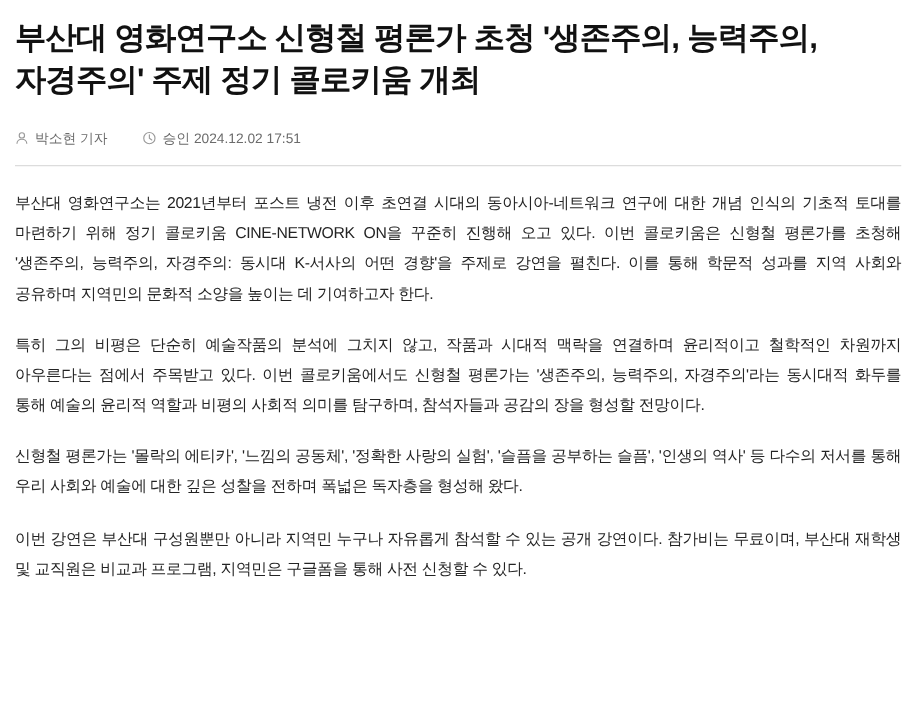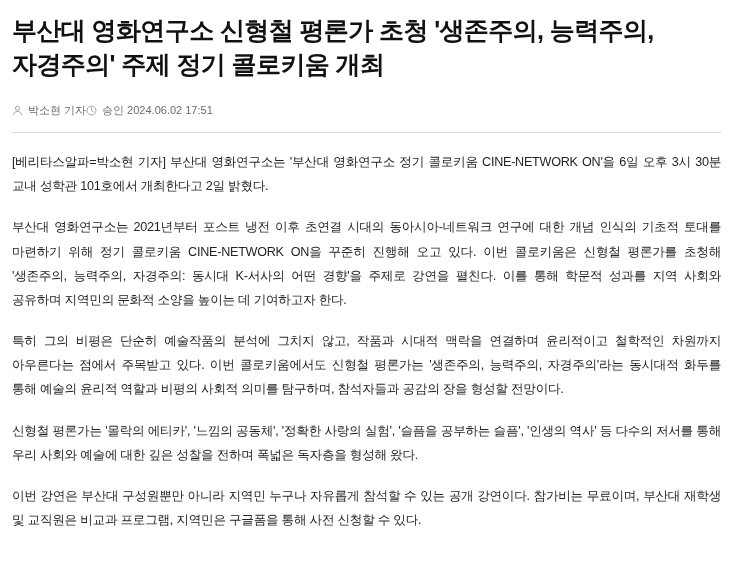--- a/index.html
+++ b/index.html
@@ -26,21 +26,21 @@
     line-height: 1.34;
     font-weight: bold;
     color: #111111;
     letter-spacing: -0.6px;
     margin: 0 0 0 0;
     word-break: keep-all;
   }
   .byline {
     display: flex;
     align-items: center;
-    gap: 0;
+    gap: 28px;
     margin-top: 22px;
     font-size: 11px;
     color: #6b6b6b;
   }
   .byline .chunk {
     display: flex;
     align-items: center;
     gap: 5px;
     white-space: nowrap;
   }
@@ -90,27 +90,26 @@
       </span>
       <span>박소현 기자</span>
     </span>
     <span class="chunk">
       <span class="mini-icon">
         <svg viewBox="0 0 12 12" width="11" height="11" aria-hidden="true">
           <circle cx="6" cy="6" r="4.9" fill="none" stroke="currentColor" stroke-width="1"></circle>
           <path d="M6 3.1V6l2.1 1.6" fill="none" stroke="currentColor" stroke-width="1" stroke-linecap="round"></path>
         </svg>
       </span>
-      <span>승인 2024.06.02 17:51</span>
+      <span>승인 2024.12.02 17:51</span>
     </span>
   </div>
 
   <div class="divider"></div>
 
   <div class="article">
-    <p>[베리타스알파=박소현 기자] 부산대 영화연구소는 '부산대 영화연구소 정기 콜로키움 CINE-NETWORK ON'을 6일 오후 3시 30분 교내 성학관 101호에서 개최한다고 2일 밝혔다.</p>
     <p>부산대 영화연구소는 2021년부터 포스트 냉전 이후 초연결 시대의 동아시아-네트워크 연구에 대한 개념 인식의 기초적 토대를 마련하기 위해 정기 콜로키움 CINE-NETWORK ON을 꾸준히 진행해 오고 있다. 이번 콜로키움은 신형철 평론가를 초청해 '생존주의, 능력주의, 자경주의: 동시대 K-서사의 어떤 경향'을 주제로 강연을 펼친다. 이를 통해 학문적 성과를 지역 사회와 공유하며 지역민의 문화적 소양을 높이는 데 기여하고자 한다.</p>
     <p>특히 그의 비평은 단순히 예술작품의 분석에 그치지 않고, 작품과 시대적 맥락을 연결하며 윤리적이고 철학적인 차원까지 아우른다는 점에서 주목받고 있다. 이번 콜로키움에서도 신형철 평론가는 '생존주의, 능력주의, 자경주의'라는 동시대적 화두를 통해 예술의 윤리적 역할과 비평의 사회적 의미를 탐구하며, 참석자들과 공감의 장을 형성할 전망이다.</p>
     <p>신형철 평론가는 '몰락의 에티카', '느낌의 공동체', '정확한 사랑의 실험', '슬픔을 공부하는 슬픔', '인생의 역사' 등 다수의 저서를 통해 우리 사회와 예술에 대한 깊은 성찰을 전하며 폭넓은 독자층을 형성해 왔다.</p>
     <p>이번 강연은 부산대 구성원뿐만 아니라 지역민 누구나 자유롭게 참석할 수 있는 공개 강연이다. 참가비는 무료이며, 부산대 재학생 및 교직원은 비교과 프로그램, 지역민은 구글폼을 통해 사전 신청할 수 있다.</p>
   </div>
 
 </div>
 
 </body></html>

